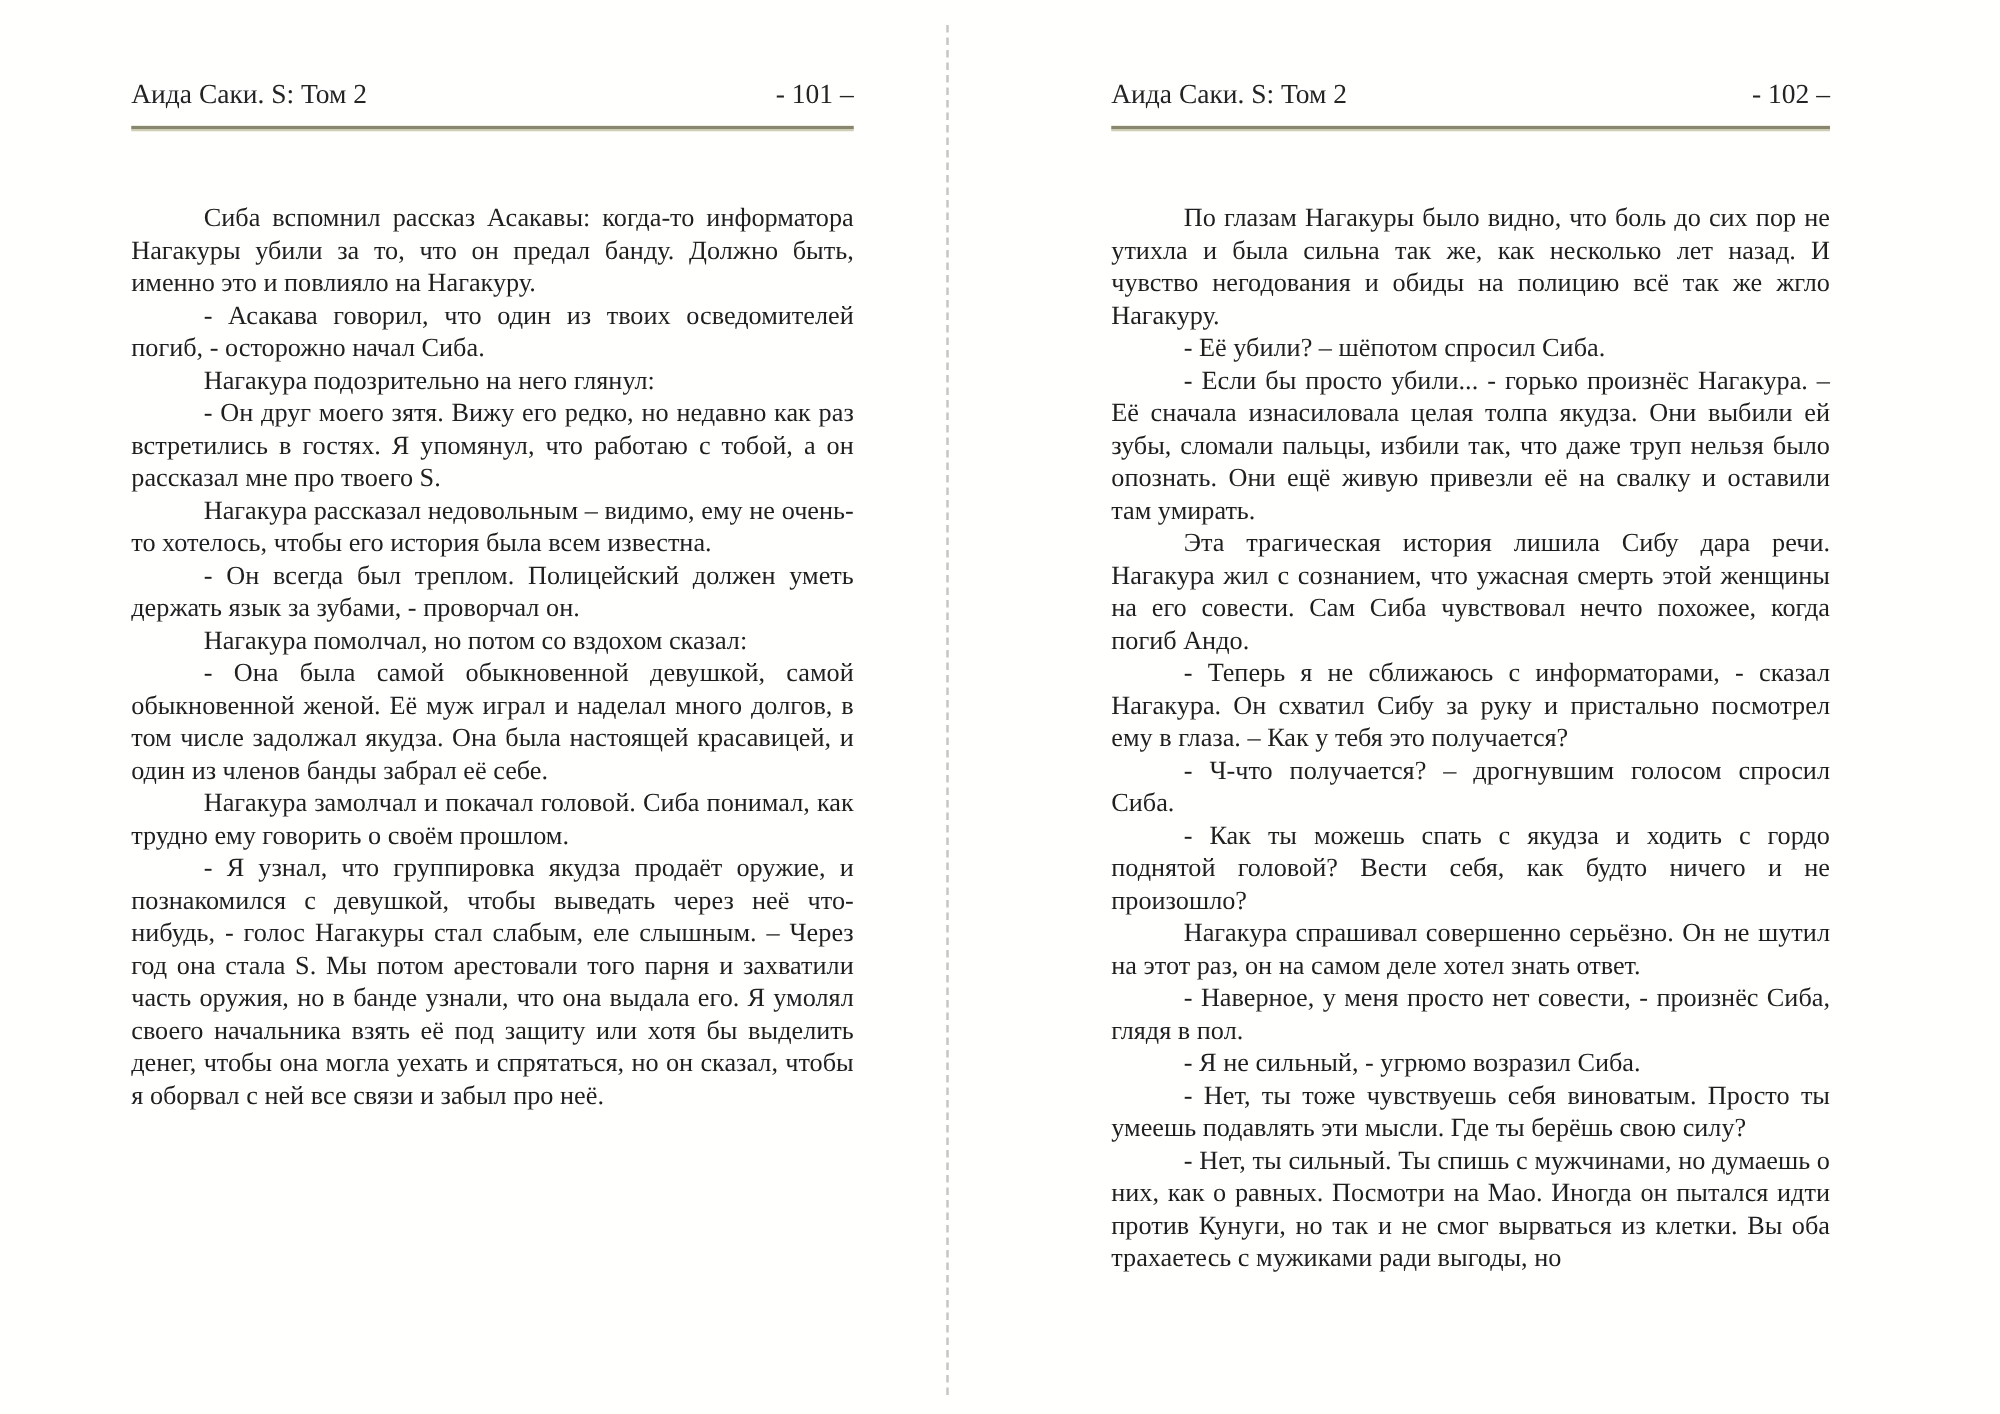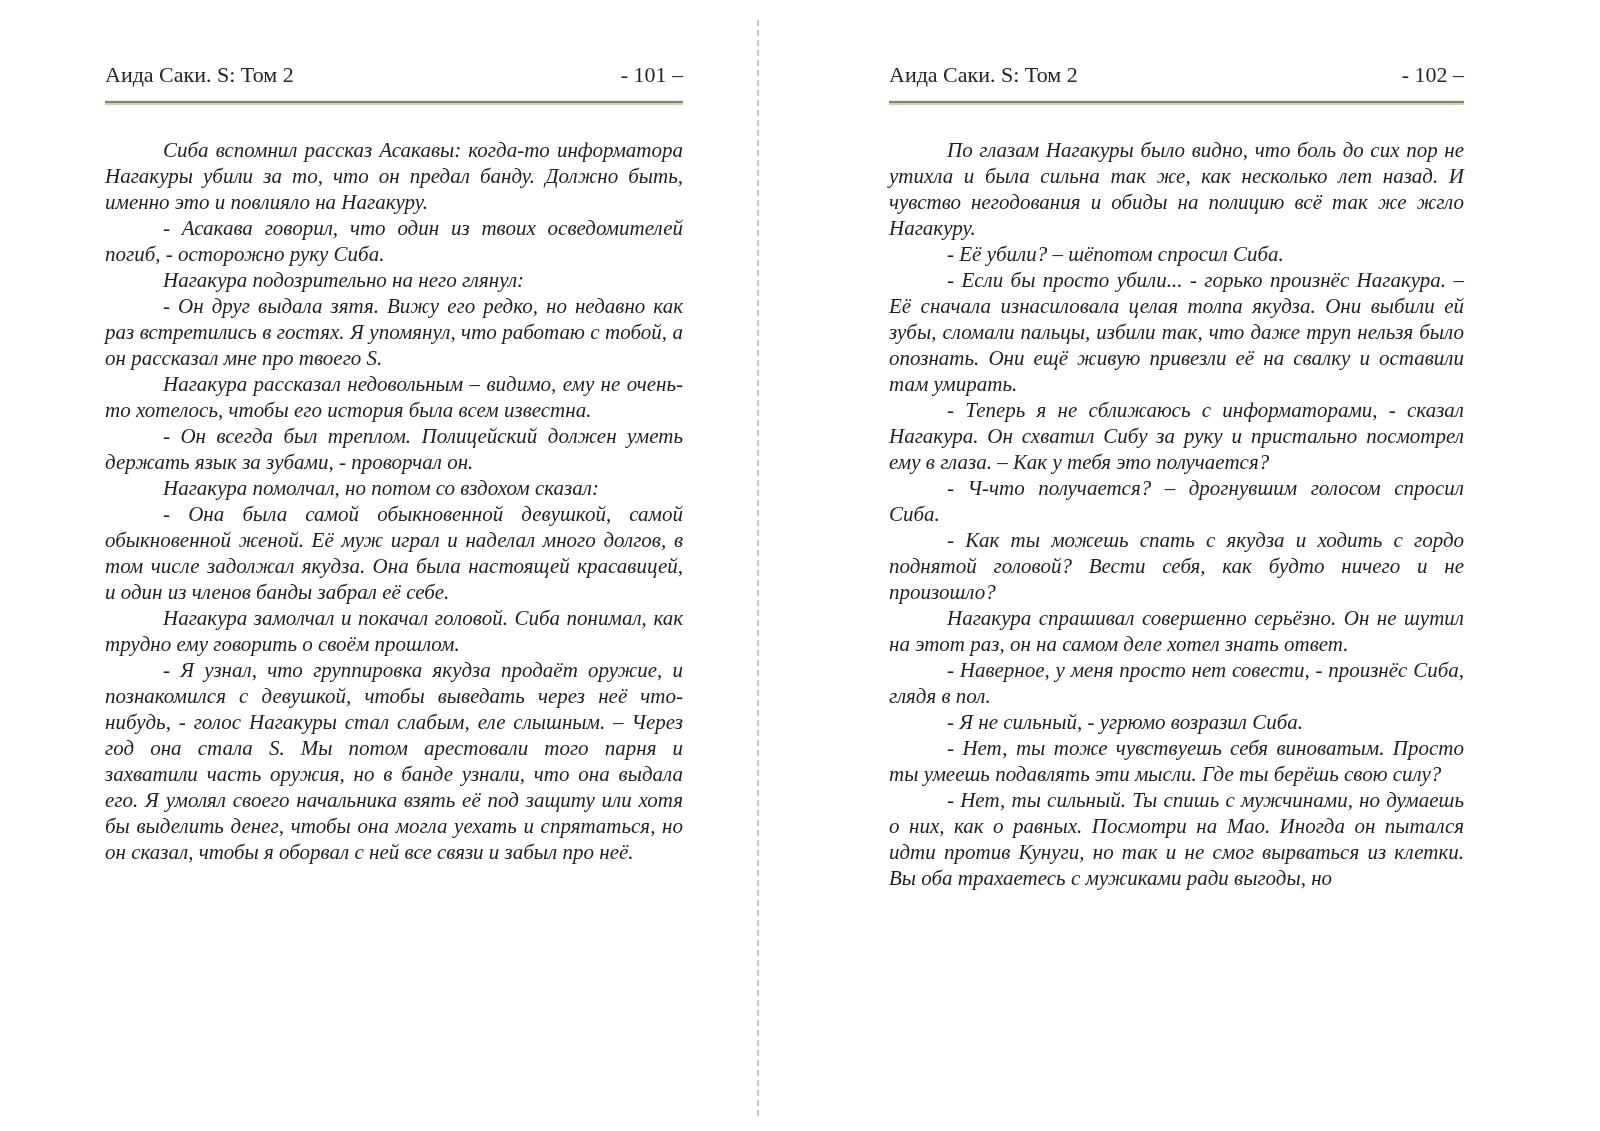--- a/index.html
+++ b/index.html
@@ -34,25 +34,24 @@
     height: 5px;
     border: none;
     background: linear-gradient(
       to bottom,
       #efedde 0%, #efedde 18%,
       #87866f 18%, #87866f 62%,
       #cfcdb4 62%, #cfcdb4 100%
     );
   }
   .page-body {
-    margin-top: 32px;
+    margin-top: 56px;
     font-size: 21px;
     line-height: 26px;
     text-align: justify;
-    font-style: italic;
   }
   .page-body p {
     margin: 0;
     padding: 0;
     text-indent: 58px;
   }
   .center-divider {
     position: absolute;
     left: 757px;
     top: 20px;
@@ -69,26 +68,26 @@
   <div class="page page-left">
     <div class="page-header">
       <span>Аида Саки. S: Том 2</span>
       <span>- 101 –</span>
     </div>
     <div class="header-rule"></div>
     <div class="page-body">
 
         <p>Сиба вспомнил рассказ Асакавы: когда-то информатора Нагакуры убили за то, что он предал банду. Должно быть, именно это и повлияло на Нагакуру.</p>
 
-        <p>- Асакава говорил, что один из твоих осведомителей погиб, - осторожно руку Сиба.</p>
+        <p>- Асакава говорил, что один из твоих осведомителей погиб, - осторожно начал Сиба.</p>
 
         <p>Нагакура подозрительно на него глянул:</p>
 
 
-        <p>- Он друг выдала зятя. Вижу его редко, но недавно как раз встретились в гостях. Я упомянул, что работаю с тобой, а он рассказал мне про твоего S.</p>
+        <p>- Он друг моего зятя. Вижу его редко, но недавно как раз встретились в гостях. Я упомянул, что работаю с тобой, а он рассказал мне про твоего S.</p>
 
         <p>Нагакура рассказал недовольным – видимо, ему не очень-то хотелось, чтобы его история была всем известна.</p>
 
         <p>- Он всегда был треплом. Полицейский должен уметь держать язык за зубами, - проворчал он.</p>
 
 
         <p>Нагакура помолчал, но потом со вздохом сказал:</p>
 
         <p>- Она была самой обыкновенной девушкой, самой обыкновенной женой. Её муж играл и наделал много долгов, в том числе задолжал якудза. Она была настоящей красавицей, и один из членов банды забрал её себе.</p>
 
@@ -107,20 +106,21 @@
     </div>
     <div class="header-rule"></div>
     <div class="page-body">
 
         <p>По глазам Нагакуры было видно, что боль до сих пор не утихла и была сильна так же, как несколько лет назад. И чувство негодования и обиды на полицию всё так же жгло Нагакуру.</p>
 
         <p>- Её убили? – шёпотом спросил Сиба.</p>
 
         <p>- Если бы просто убили... - горько произнёс Нагакура. – Её сначала изнасиловала целая толпа якудза. Они выбили ей зубы, сломали пальцы, избили так, что даже труп нельзя было опознать. Они ещё живую привезли её на свалку и оставили там умирать.</p>
 
+        <p>Эта трагическая история лишила Сибу дара речи. Нагакура жил с сознанием, что ужасная смерть этой женщины на его совести. Сам Сиба чувствовал нечто похожее, когда погиб Андо.</p>
 
         <p>- Теперь я не сближаюсь с информаторами, - сказал Нагакура. Он схватил Сибу за руку и пристально посмотрел ему в глаза. – Как у тебя это получается?</p>
 
         <p>- Ч-что получается? – дрогнувшим голосом спросил Сиба.</p>
 
         <p>- Как ты можешь спать с якудза и ходить с гордо поднятой головой? Вести себя, как будто ничего и не произошло?</p>
 
         <p>Нагакура спрашивал совершенно серьёзно. Он не шутил на этот раз, он на самом деле хотел знать ответ.</p>
 
         <p>- Наверное, у меня просто нет совести, - произнёс Сиба, глядя в пол.</p>

